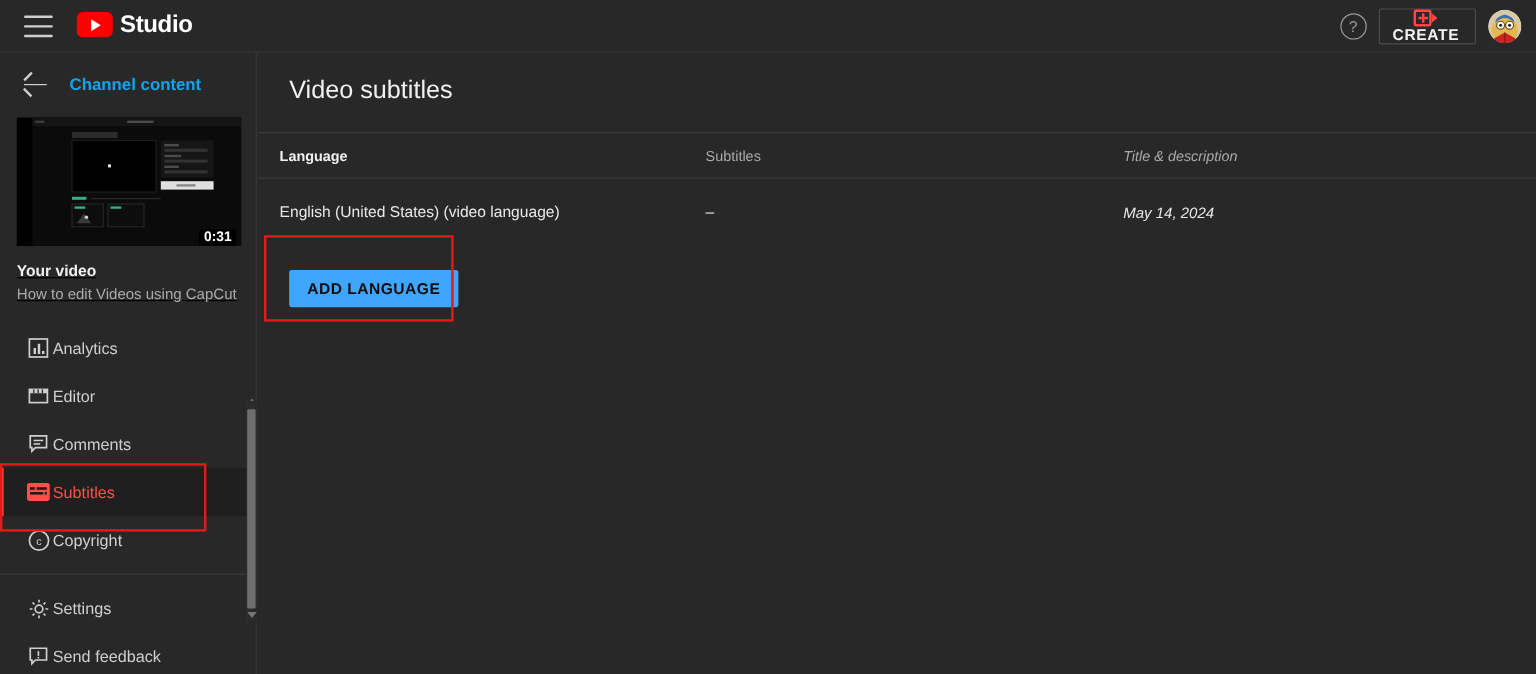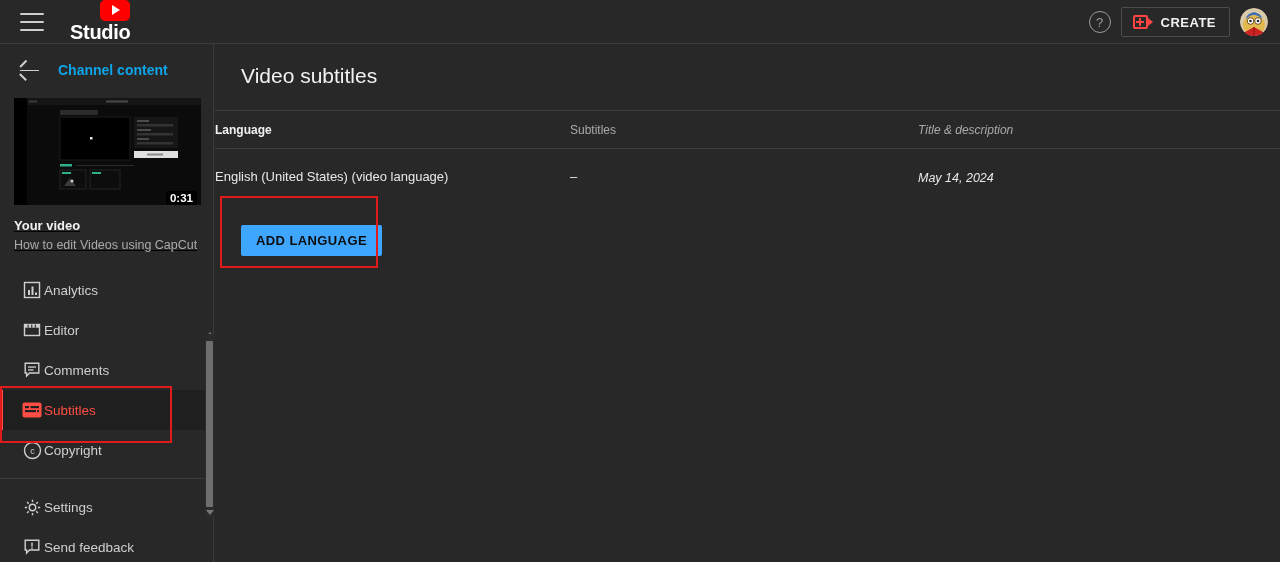--- a/index.html
+++ b/index.html
@@ -23,24 +23,23 @@
   }
   .hamburger {
     width: 24px; height: 18px;
     margin-left: 20px;
     display: flex; flex-direction: column; justify-content: space-between;
     cursor: pointer;
   }
   .hamburger i { display: block; height: 2px; background: #cfcfcf; border-radius: 1px; }
 
   .brand {
-    display: flex; align-items: flex-end;
+    display: flex; align-items: flex-start;
     margin-left: 20px;
     cursor: pointer;
-    flex-direction: column;
   }
   .yt-logo {
     width: 30px; height: 21px;
     background: #ff0000;
     border-radius: 5px;
     display: flex; align-items: center; justify-content: center;
   }
   .yt-logo .tri {
     width: 0; height: 0;
     border-left: 8px solid #fff;
@@ -116,20 +115,21 @@
   }
   .create-btn {
     height: 30px;
     border: 1px solid #4d4d4d;
     border-radius: 2px;
     display: flex; align-items: center;
     padding: 0 13px 0 11px;
     gap: 8px;
     cursor: pointer;
     background: transparent;
+    flex-direction: column;
   }
   .cam-icon {
     position: relative;
     width: 20px; height: 14px;
   }
   .cam-icon .body {
     position: absolute; left: 0; top: 0;
     width: 15px; height: 14px;
     border: 2px solid #ff4444;
     border-radius: 2px;
@@ -294,20 +294,21 @@
     font-size: 21px;
     padding: 20px 0 0 26px;
   }
   .table {
     margin-top: 22px;
     border-top: 1px solid #3d3d3d;
   }
   .trow {
     display: flex;
     align-items: center;
+    padding-left: 18px;
   }
   .thead {
     height: 38px;
     border-bottom: 1px solid #3d3d3d;
   }
   .tbody { height: 54px; }
   .c-lang { width: 355px; flex: none; }
   .c-subs { width: 348px; flex: none; }
   .c-title { flex: 1; font-style: italic; }
   .th {

